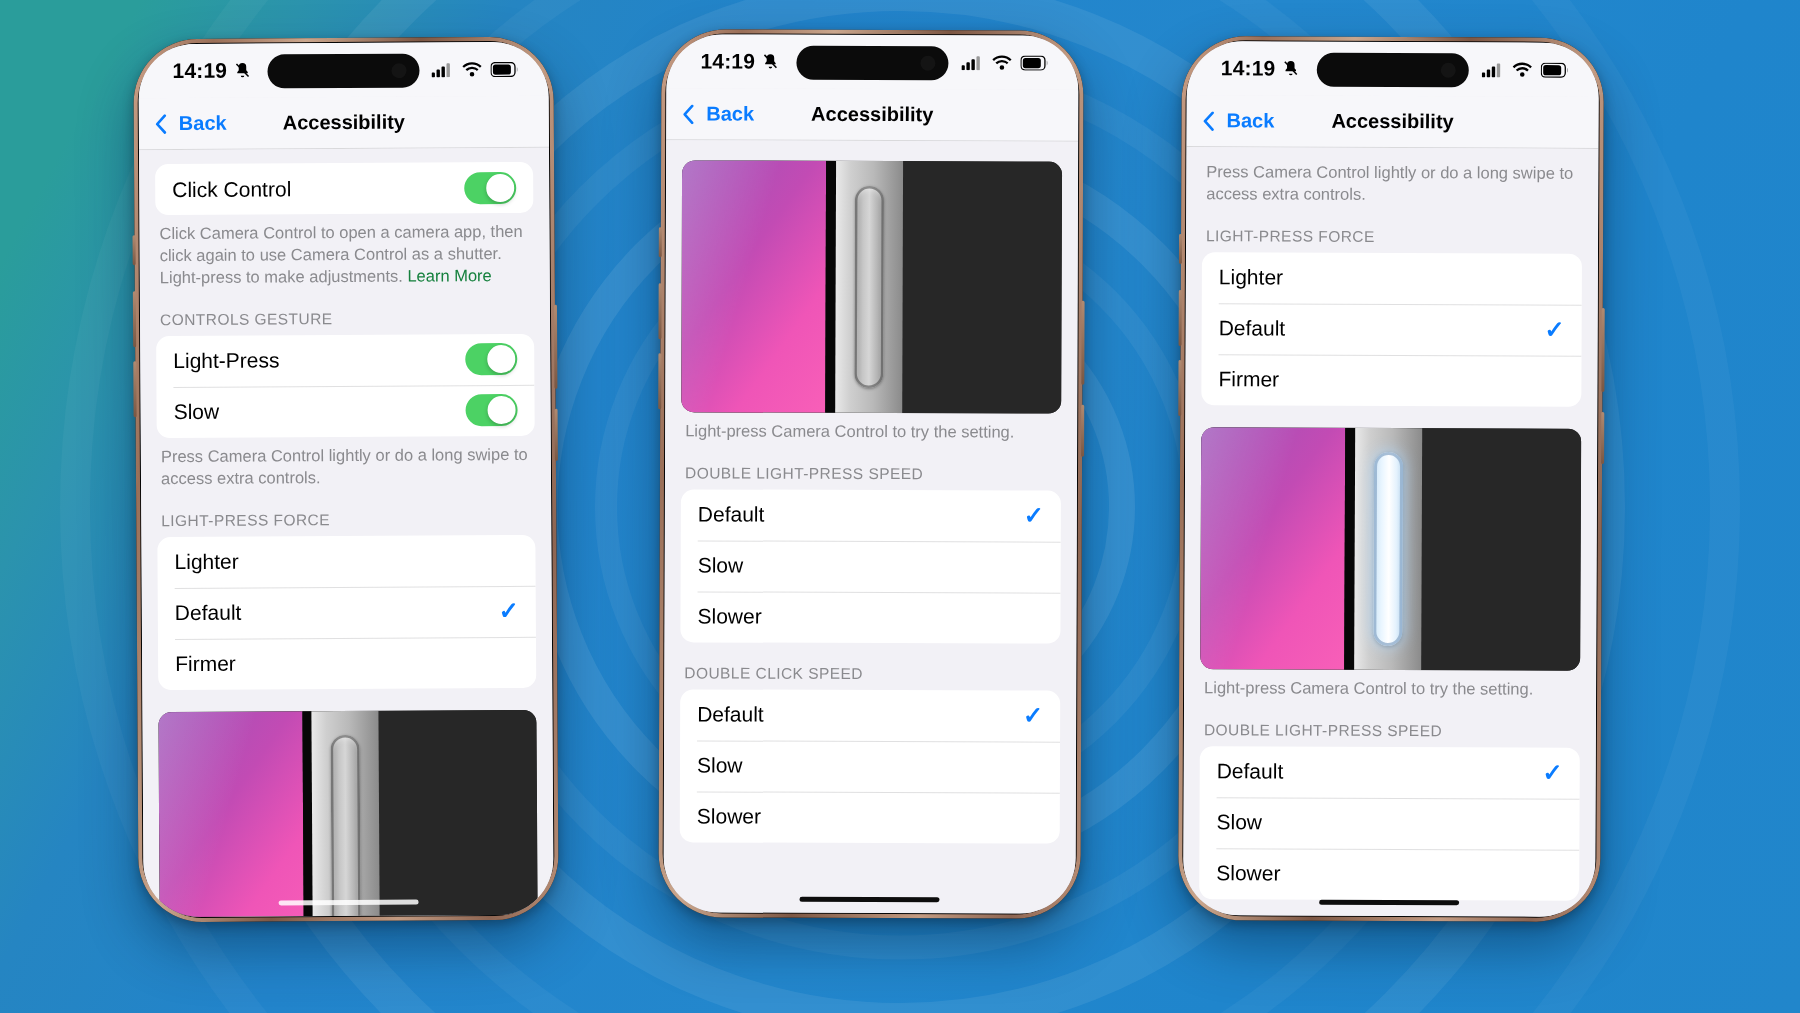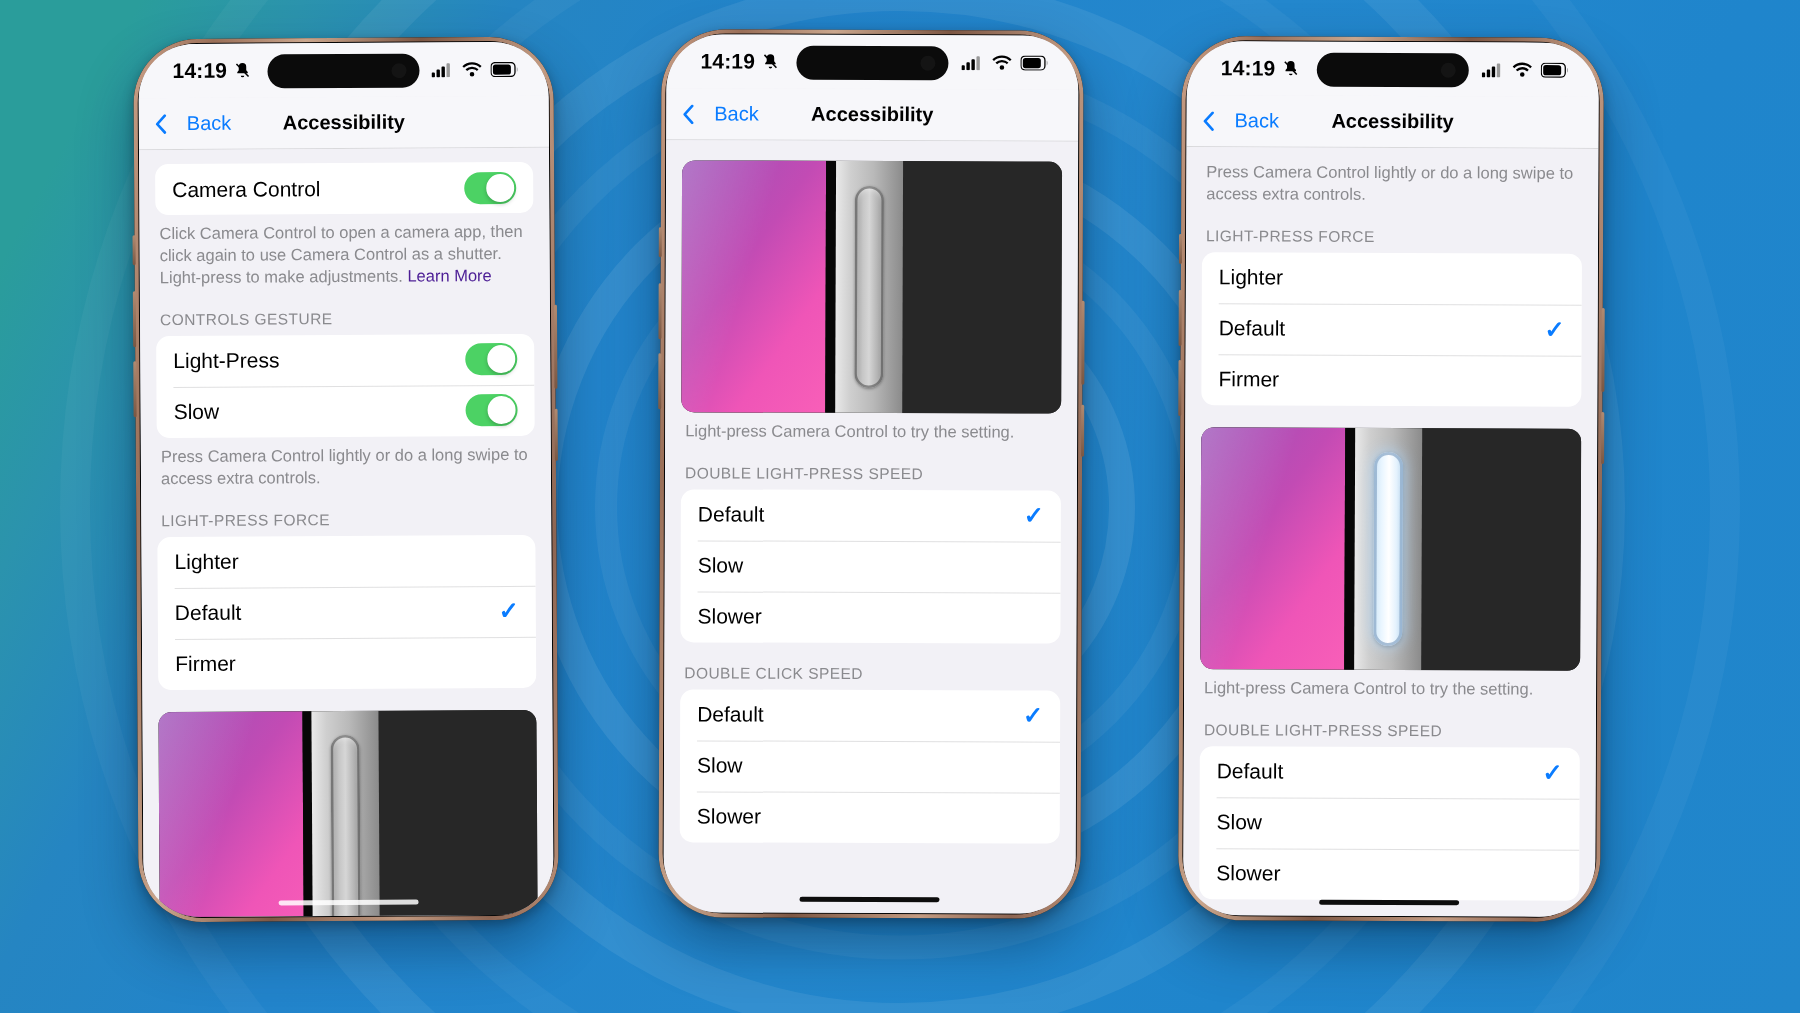--- a/index.html
+++ b/index.html
@@ -127,24 +127,25 @@
   .navbar {
     height: 52px;
     background: #f7f7fa;
     border-bottom: 1px solid rgba(0,0,0,0.12);
     display: flex;
     align-items: center;
     position: relative;
     padding: 0 16px;
   }
   .nav-back {
-    display: flex; align-items: center; gap: 20px;
+    display: flex; align-items: center; gap: 12px;
     color: #0a7cff;
     font-size: 20px;
     cursor: pointer;
+    font-weight: bold;
   }
   .nav-title {
     position: absolute;
     left: 0; right: 0;
     text-align: center;
     font-size: 20px;
     font-weight: bold;
     color: #000;
     pointer-events: none;
   }
@@ -200,21 +201,21 @@
   }
 
   .check { color: #0a7cff; font-size: 24px; font-weight: bold; line-height: 1; }
 
   .footnote {
     font-size: 16.5px;
     line-height: 1.33;
     color: #8a8a8e;
     padding: 8px 20px 0 20px;
   }
-  .footnote a { color: #4c1d95; text-decoration: none; cursor: pointer; }
+  .footnote a { color: #15803d; text-decoration: none; cursor: pointer; }
 
   .section-head {
     font-size: 15.5px;
     letter-spacing: .45px;
     color: #8a8a8e;
     text-transform: uppercase;
     padding: 22px 20px 7px 20px;
   }
 
   
@@ -347,21 +348,21 @@
           <span>Back</span>
         </div>
         <div class="nav-title">Accessibility</div>
       </div>
 
       <div class="content">
 
         <div style="height:14px"></div>
         <div class="group">
           <div class="row">
-            <span class="row-label">Camera Control</span>
+            <span class="row-label">Click Control</span>
             <div class="toggle"></div>
           </div>
         </div>
         <div class="footnote">
           <span>Click Camera Control to open a camera app, then click again to use Camera Control as a shutter. Light-press to make adjustments. </span><a>Learn More</a>
         </div>
 
         <div class="section-head">CONTROLS GESTURE</div>
         <div class="group">
           <div class="row">

